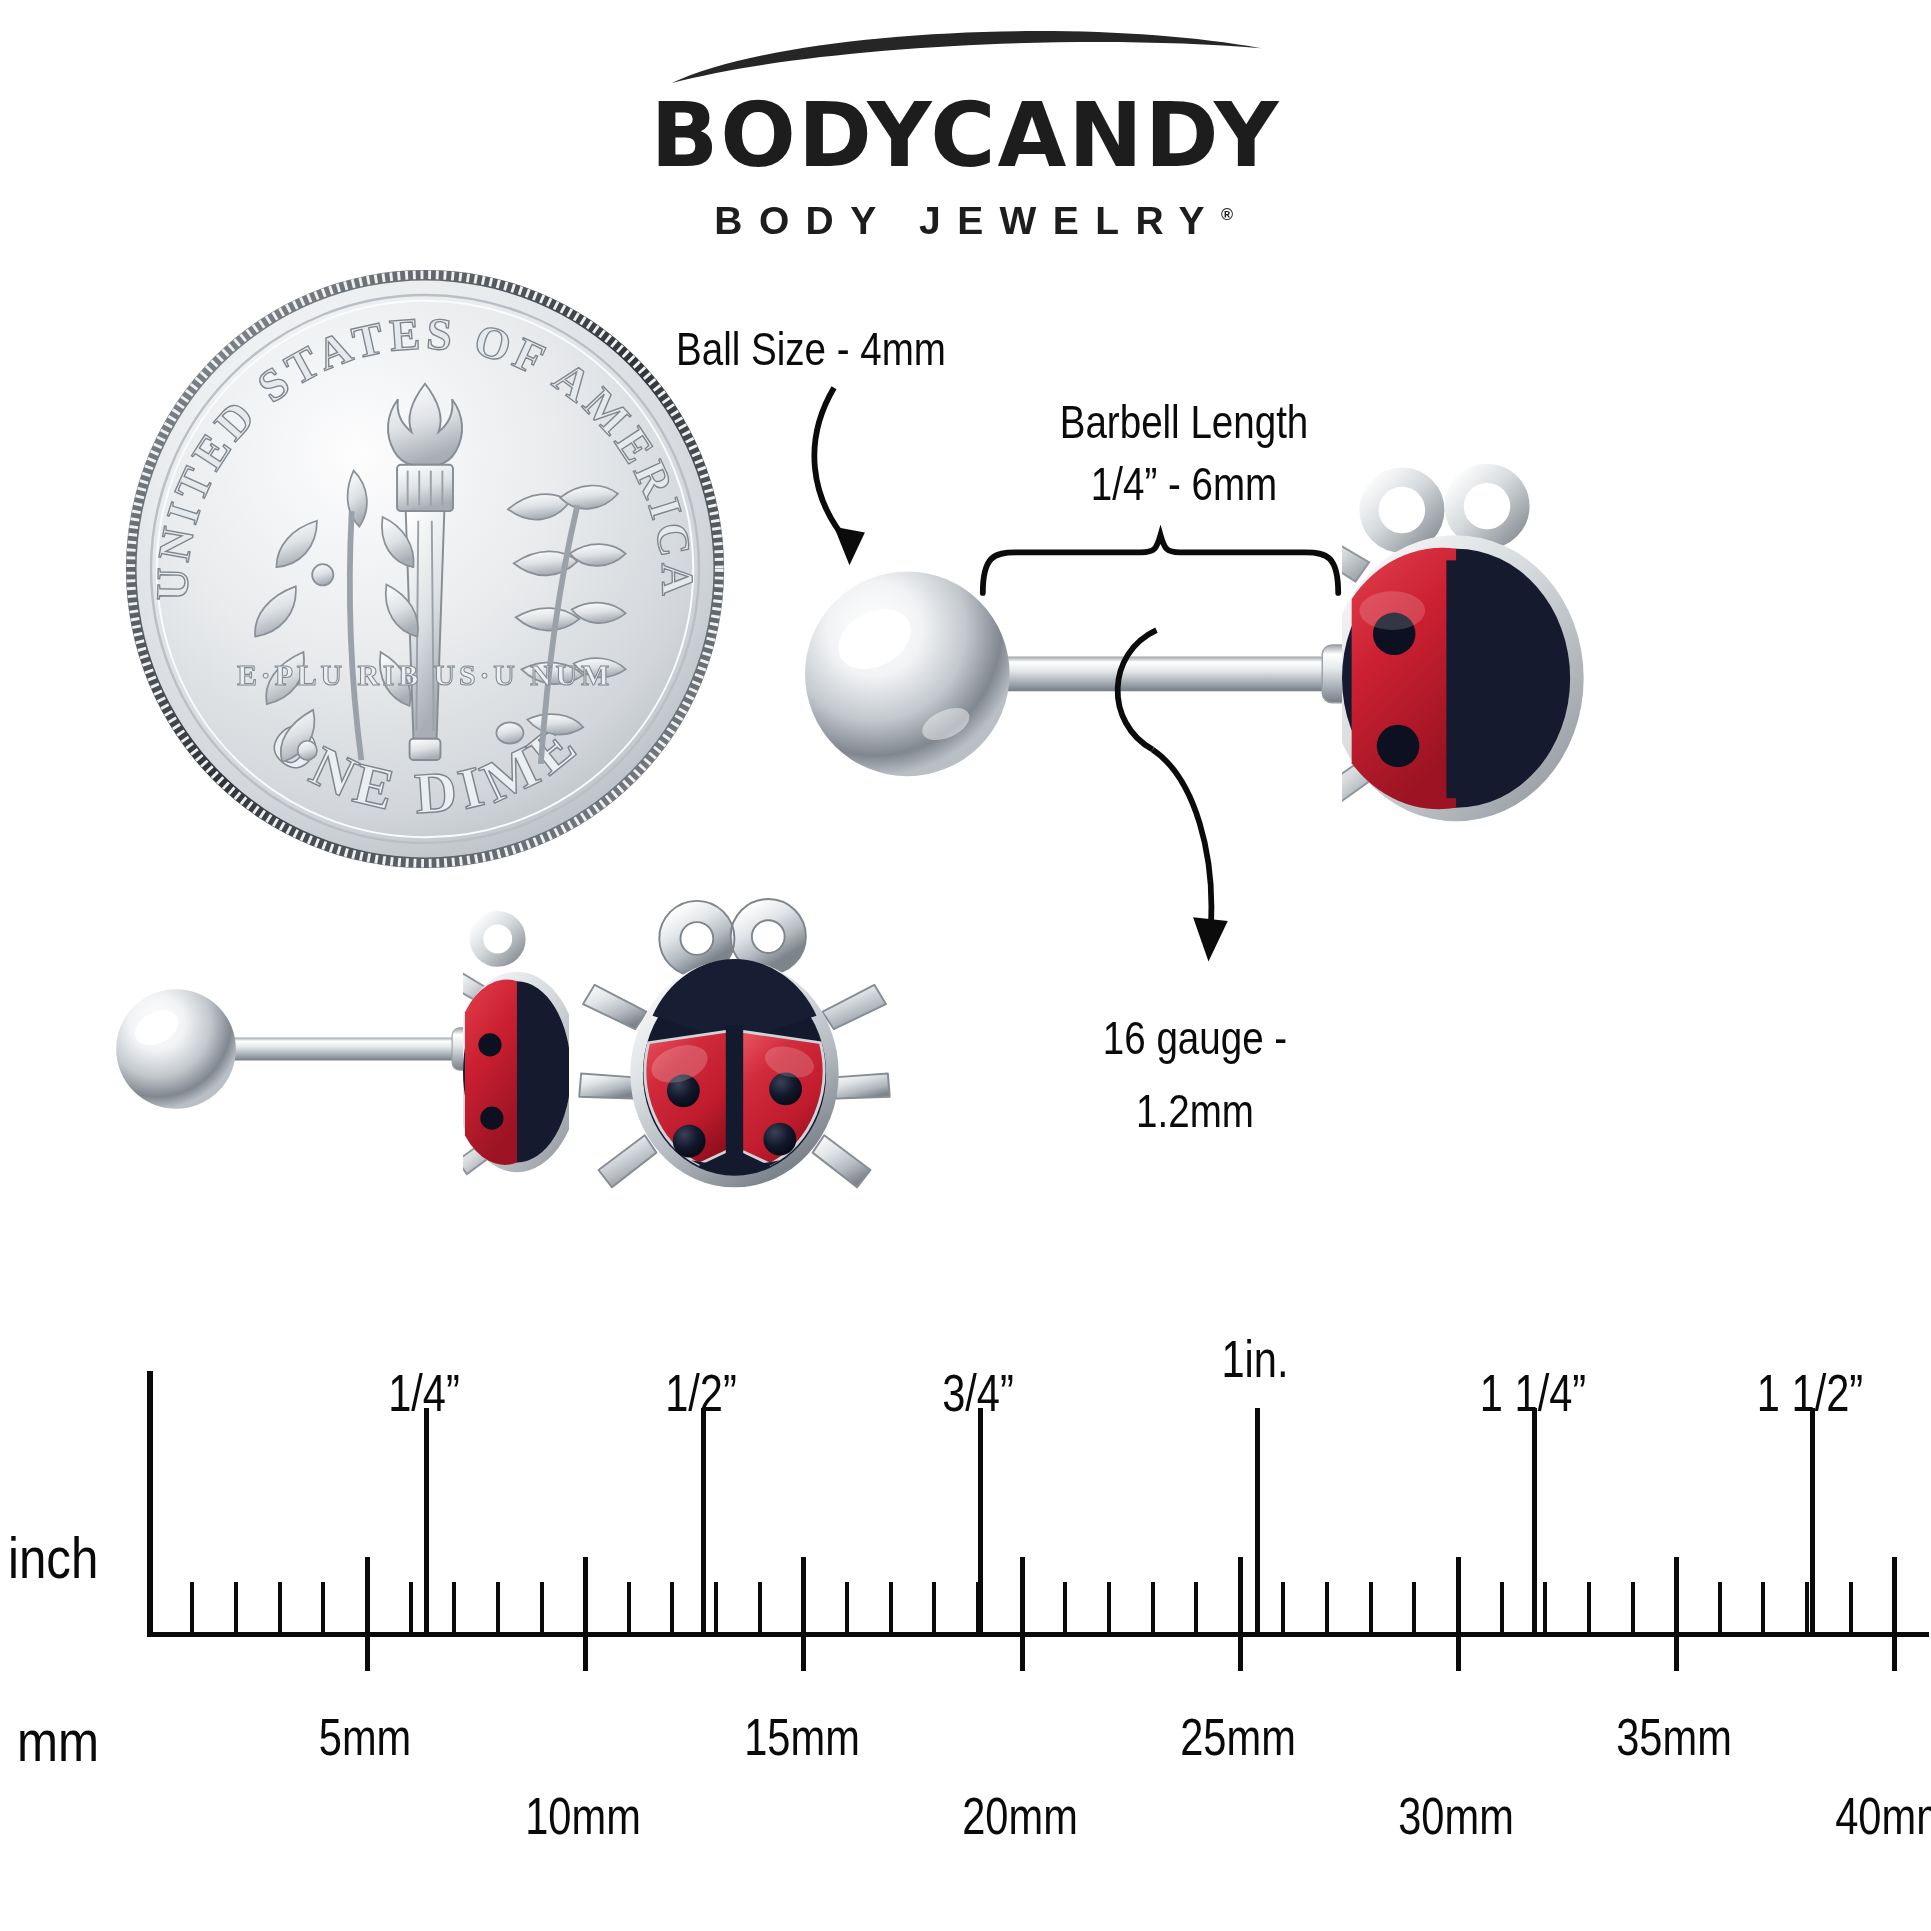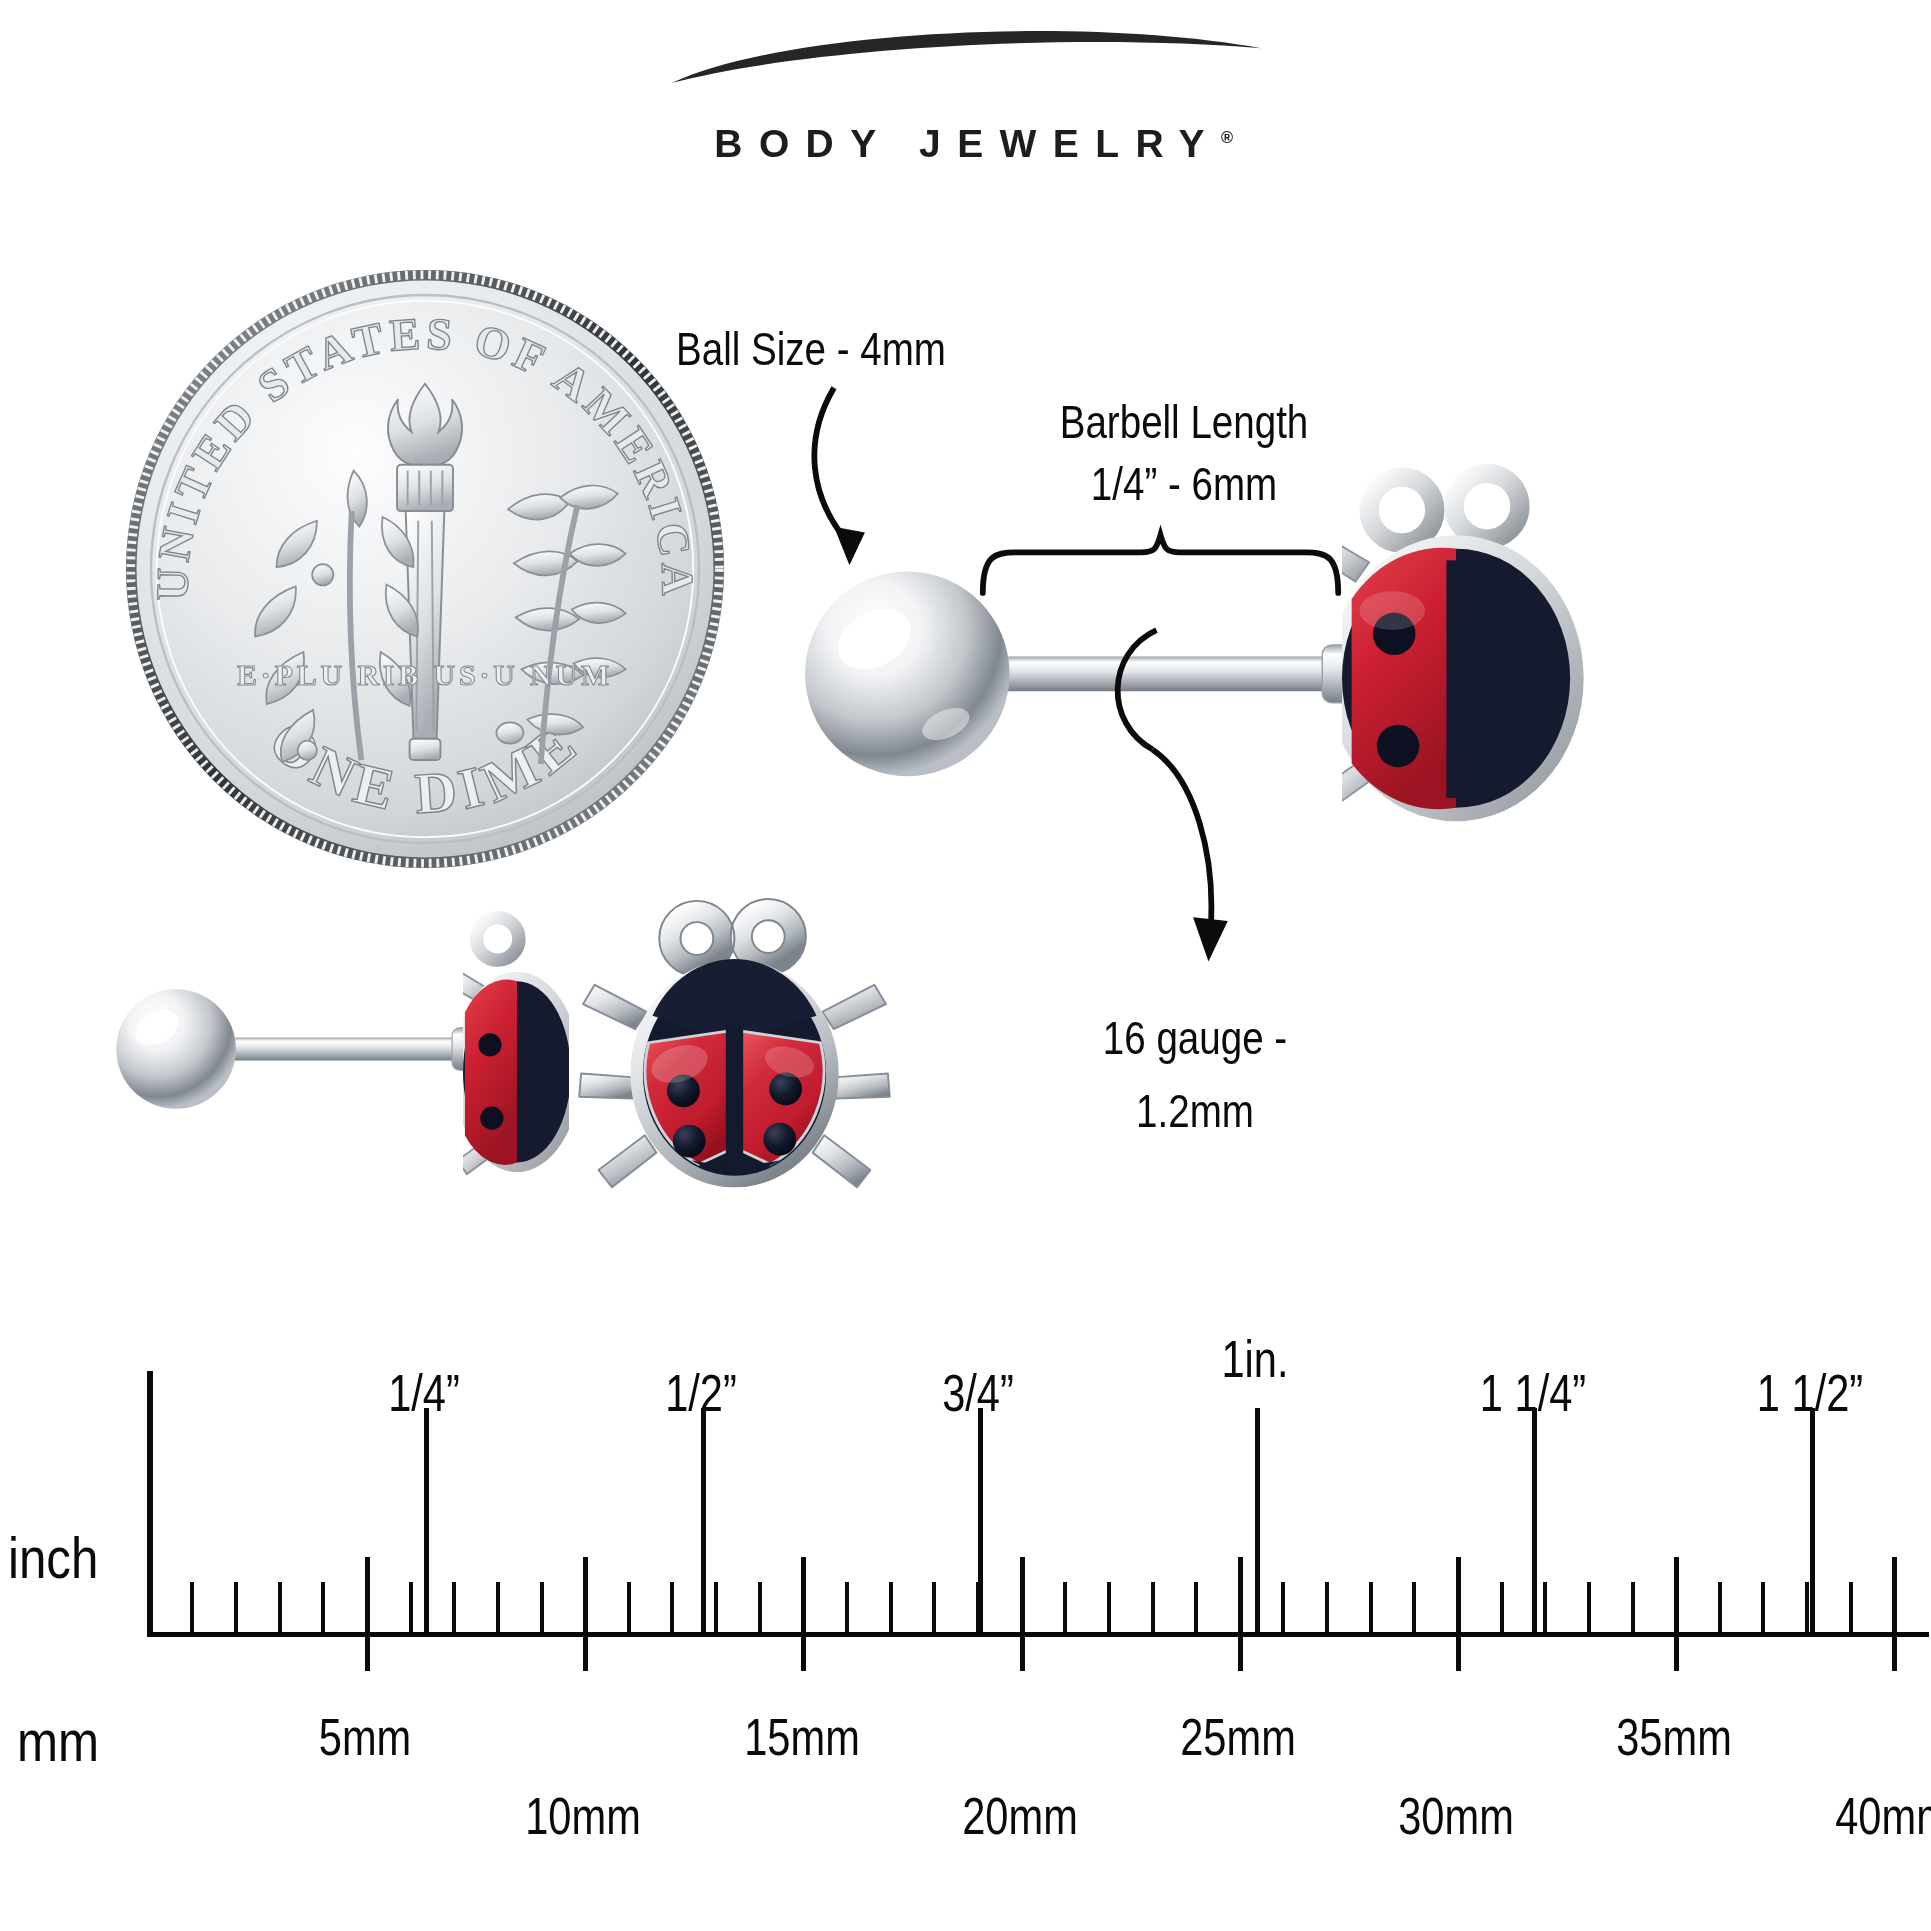--- a/index.html
+++ b/index.html
@@ -7,21 +7,21 @@
        font-family:"Liberation Sans",sans-serif;color:#111;}
   .stage{position:absolute;left:0;top:0;width:1931px;height:1931px;}
   .abs{position:absolute;}
 
   
   #logo{left:0;top:27px;width:1931px;text-align:center;}
   #logo-swoosh{display:block;margin:0 auto;}
   .logo-word{font-family:"DejaVu Sans",sans-serif;font-weight:700;
     font-size:89px;letter-spacing:1.9px;color:#1d1d1d;line-height:1;margin-top:3.9px;}
   .logo-sub{font-family:"Liberation Sans",sans-serif;font-weight:700;
-    font-size:39px;letter-spacing:16.4px;color:#1d1d1d;line-height:1;margin-top:37px;
+    font-size:39px;letter-spacing:16.4px;color:#1d1d1d;line-height:1;margin-top:21px;
     padding-left:16.4px;position:relative;display:inline-block;}
   .logo-reg{font-size:16.4px;vertical-align:super;letter-spacing:0;}
 
   
   .callout{font-family:"Liberation Sans",sans-serif;font-weight:400;
     color:#0b0b0b;line-height:1.18;white-space:pre;transform:scaleX(.82);
     transform-origin:left top;}
   .callout.c-center{transform-origin:center top;}
 
   
@@ -36,20 +36,21 @@
 </style>
 </head>
 <body>
 
 <div class="stage">
 
   <div class="abs" id="logo">
     <svg id="logo-swoosh" width="599" height="60" viewBox="0 0 620 62">
       <path d="M6 58 C 120 4, 430 -12, 616 22 C 430 6, 150 20, 6 58 Z" fill="#262626"></path>
     </svg>
+    <div class="logo-word">BODYCANDY</div>
     <div class="logo-sub">
       <span>BODY JEWELRY</span><span class="logo-reg">®</span>
     </div>
   </div>
 
   <div class="abs" style="left:124px;top:268px;width:603px;height:603px;">
     <svg width="603" height="603" viewBox="0 0 625 625">
       <defs>
         <radialGradient id="coinFace" cx="38%" cy="30%" r="78%">
           <stop offset="0%" stop-color="#fdfdfe"></stop>

